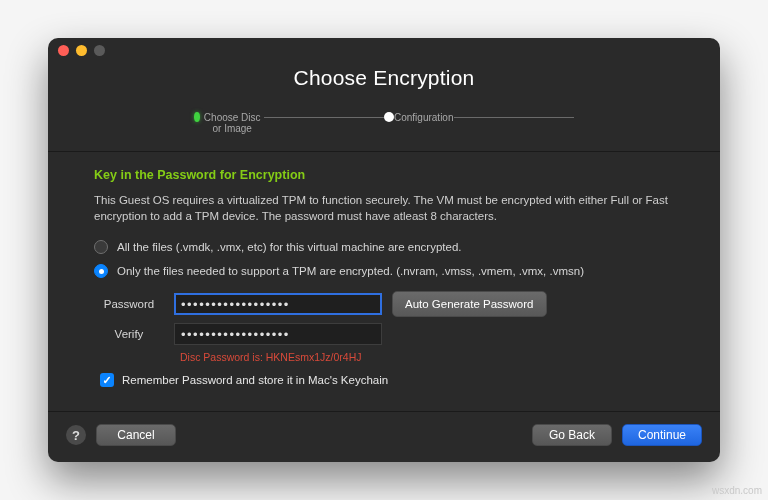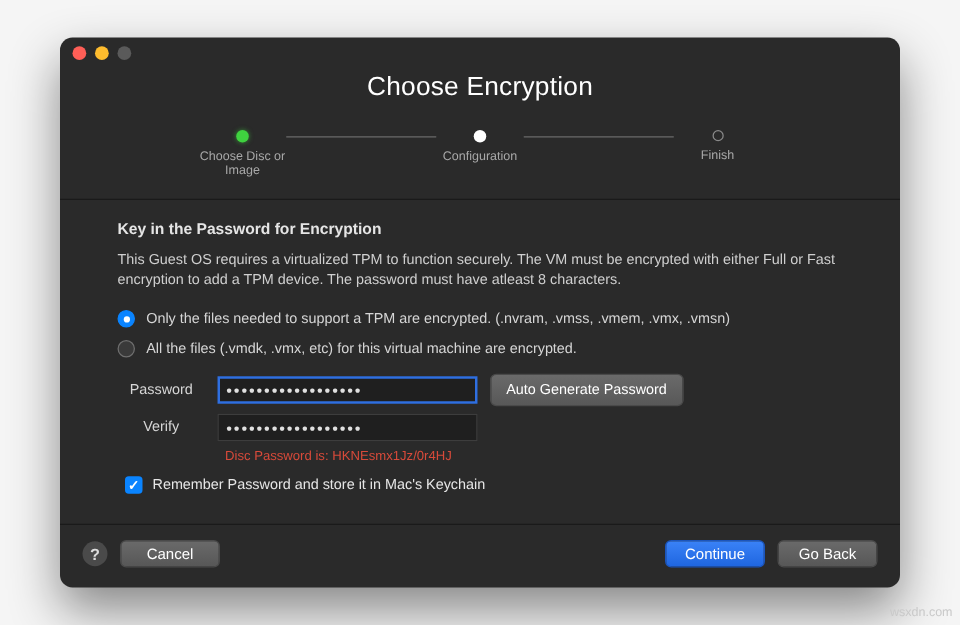--- a/index.html
+++ b/index.html
@@ -39,30 +39,30 @@
   .header h1 { font-size: 21px; font-weight: 400; color: #fff; letter-spacing: 0.2px; }
   .header p { font-size: 11.5px; color: #b8b8b8; margin-top: 4px; }
   .steps {
     display: flex;
     justify-content: center;
     align-items: flex-start;
     gap: 0;
     padding: 8px 40px 16px;
     position: relative;
   }
-  .step { display: flex; flex-direction: column; align-items: center; width: 70px; position: relative; }
+  .step { display: flex; flex-direction: row; align-items: flex-start; width: 70px; position: relative; }
   .dot { width: 10px; height: 10px; border-radius: 50%; background: #8a8a8a; margin-bottom: 6px; z-index: 2; }
   .dot.done { background: #3fd23f; box-shadow: 0 0 4px rgba(63,210,63,0.6); }
   .dot.active { background: #ffffff; }
   .dot.future { background: transparent; border: 1.5px solid #8a8a8a; width: 9px; height: 9px; }
   .step-label { font-size: 10px; color: #a8a8a8; text-align: center; line-height: 1.15; }
   .connector { width: 120px; height: 1px; background: #6a6a6a; margin-top: 5px; }
   .divider { height: 1px; background: #1a1a1a; margin: 0 0 0 0; }
   .content { padding: 16px 46px 10px; }
-  .section-title { font-size: 12.5px; font-weight: 600; color: #e5e5e5; margin-bottom: 10px; }
+  .section-title { font-size: 12.5px; font-weight: 600; color: #84cc16; margin-bottom: 10px; }
   .section-desc { font-size: 11.5px; color: #cfcfcf; line-height: 1.45; margin-bottom: 14px; }
   .radio-row { display: flex; align-items: flex-start; gap: 9px; margin-bottom: 8px; font-size: 11.5px; color: #d6d6d6; line-height: 1.4; }
   .radio {
     width: 14px; height: 14px; border-radius: 50%;
     border: 1px solid #6f6f6f; flex-shrink: 0; margin-top: 1px;
     display: flex; align-items: center; justify-content: center;
     background: #3a3a3a;
   }
   .radio.checked { border-color: #0a84ff; background: #0a84ff; }
   .radio.checked::after { content: ""; width: 5px; height: 5px; border-radius: 50%; background: #fff; }
@@ -140,39 +140,35 @@
     <div class="step">
       <div class="dot done"></div>
       <div class="step-label">Choose Disc or Image</div>
     </div>
     <div class="connector"></div>
     <div class="step">
       <div class="dot active"></div>
       <div class="step-label">Configuration</div>
     </div>
     <div class="connector"></div>
-    <div class="step">
-      <div class="dot future"></div>
-      <div class="step-label">Finish</div>
-    </div>
   </div>
 
   <div class="divider"></div>
 
   <div class="content">
     <div class="section-title">Key in the Password for Encryption</div>
     <div class="section-desc">This Guest OS requires a virtualized TPM to function securely. The VM must be encrypted with either Full or Fast encryption to add a TPM device. The password must have atleast 8 characters.</div>
 
     <div class="radio-row">
+      <div class="radio"></div>
+      <div>All the files (.vmdk, .vmx, etc) for this virtual machine are encrypted.</div>
+    </div>
+    <div class="radio-row">
       <div class="radio checked"></div>
       <div>Only the files needed to support a TPM are encrypted. (.nvram, .vmss, .vmem, .vmx, .vmsn)</div>
-    </div>
-    <div class="radio-row">
-      <div class="radio"></div>
-      <div>All the files (.vmdk, .vmx, etc) for this virtual machine are encrypted.</div>
     </div>
 
     <div class="form-row" style="margin-top:12px;">
       <div class="form-label">Password</div>
       <div class="pw-input focus">••••••••••••••••••</div>
       <div class="btn">Auto Generate Password</div>
     </div>
     <div class="form-row">
       <div class="form-label">Verify</div>
       <div class="pw-input">••••••••••••••••••</div>
@@ -184,18 +180,18 @@
     <div class="check-row">
       <div class="checkbox">✓</div>
       <div>Remember Password and store it in Mac's Keychain</div>
     </div>
   </div>
 
   <div class="footer">
     <div class="help">?</div>
     <div class="foot-btn">Cancel</div>
     <div class="spacer"></div>
+    <div class="foot-btn">Go Back</div>
     <div class="foot-btn primary">Continue</div>
-    <div class="foot-btn">Go Back</div>
   </div>
 </div>
 
 <div class="watermark">wsxdn.com</div>
 
 </body></html>

